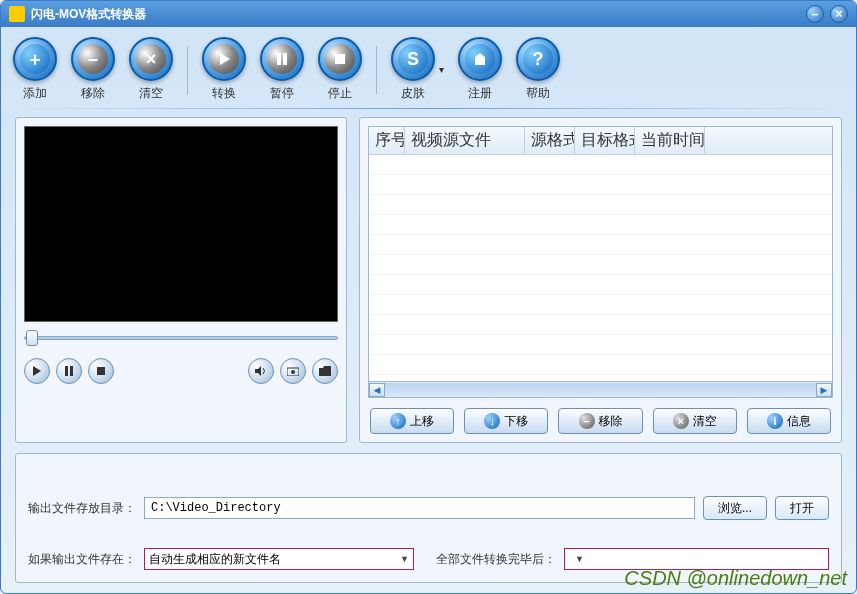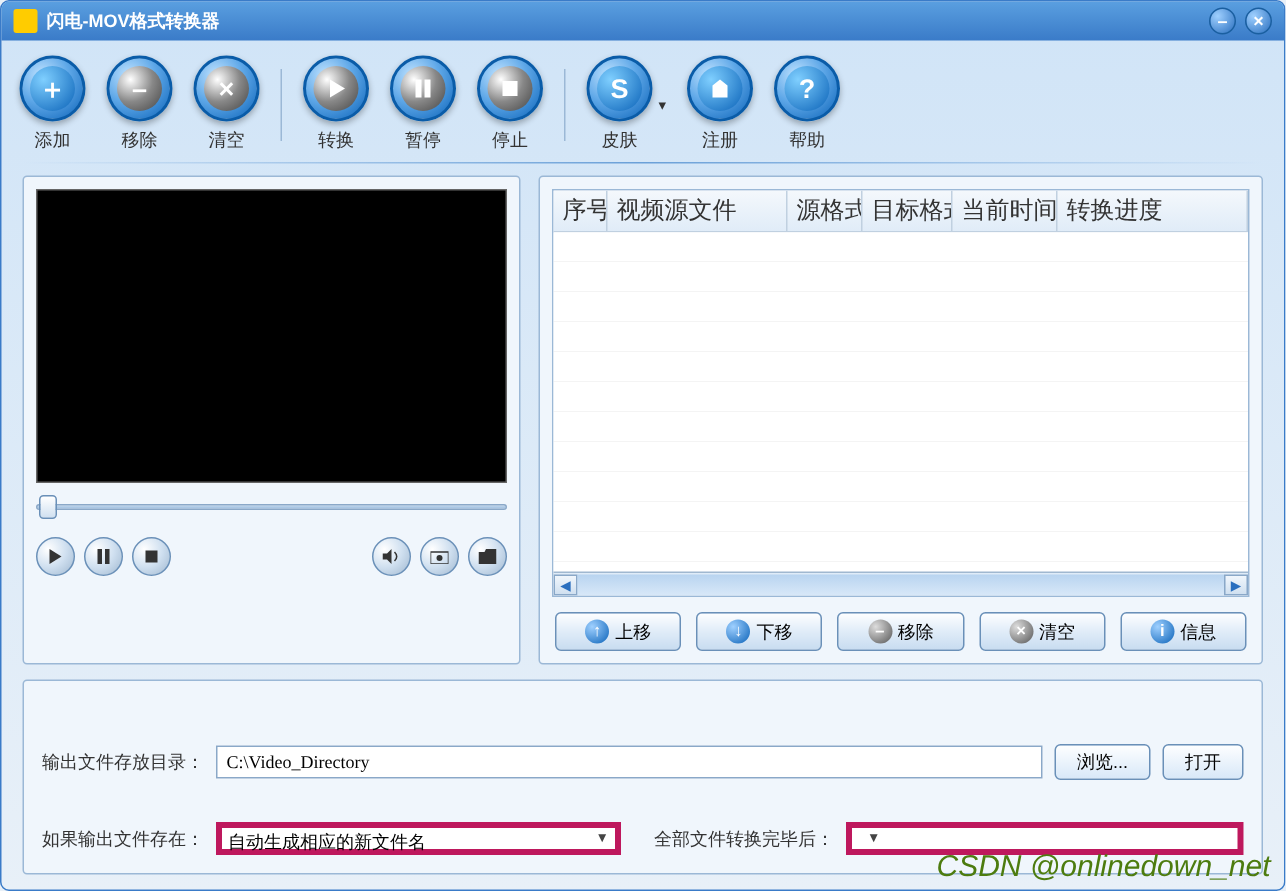--- a/index.html
+++ b/index.html
@@ -35,23 +35,23 @@
 .hscroll { height: 16px; background: linear-gradient(#e0ecf8, #c8dcf0); border-top: 1px solid #a0b8d0; display: flex; align-items: center; }
 .hscroll .arrow { width: 16px; height: 14px; background: linear-gradient(#f0f6fc, #d0e0f0); border: 1px solid #8aa8c8; display: flex; align-items: center; justify-content: center; font-size: 9px; color: #2a6fbf; cursor: pointer; }
 .hscroll .track { flex: 1; background: linear-gradient(#b8d4f0, #d8e8f8); height: 14px; position: relative; }
 .list-actions { display: flex; gap: 10px; margin-top: 10px; padding: 0 2px; }
 .actbtn { flex: 1; height: 26px; background: linear-gradient(#fdfeff, #e0ecf8, #c8dcf0); border: 1px solid #6a90b8; border-radius: 4px; display: flex; align-items: center; justify-content: center; gap: 4px; cursor: pointer; font-size: 12px; }
 .actbtn .i { width: 16px; height: 16px; border-radius: 50%; background: radial-gradient(circle at 30% 30%, #9fd0ff, #0a62b8); color: #fff; display: flex; align-items: center; justify-content: center; font-size: 11px; font-weight: bold; }
 .bottom-panel { margin: 0 14px 10px; border: 1px solid #9bb8d6; background: #f0f6fc; border-radius: 3px; padding: 14px 12px 12px; }
 .row { display: flex; align-items: center; gap: 8px; margin-bottom: 12px; margin-top: 28px; }
 .row:last-child { margin-bottom: 0; }
 .row label { color: #333; }
-.textinput { flex: 1; height: 22px; border: 1px solid #8aa8c8; background: #fff; padding: 2px 6px; font-family: Liberation Serif, serif; font-size: 12px; }
+.textinput { flex: 1; height: 22px; border: 1px solid #8aa8c8; background: #fff; padding: 2px 6px; font-family: Liberation Mono, monospace; font-size: 12px; }
 .btn { height: 24px; padding: 0 14px; background: linear-gradient(#fdfeff, #d8e8f8); border: 1px solid #6a90b8; border-radius: 4px; cursor: pointer; font-size: 12px; }
-.select { height: 22px; border: 4px solid #be185d; background: #fff; padding: 1px 4px; font-size: 12px; display: flex; justify-content: space-between; cursor: pointer; }
+.select { height: 22px; border: 1px solid #be185d; background: #fff; padding: 1px 4px; font-size: 12px; display: flex; align-items: center; justify-content: space-between; cursor: pointer; }
 .select .arrow { font-size: 9px; color: #444; margin-left: 6px; }
 .watermark { position: absolute; right: 10px; bottom: 4px; color: #4d7c0f; font-style: italic; font-size: 20px; font-family: Arial; }
 svg { display: block; }
 </style>
 </head>
 <body>
 
 <div class="window">
   <div class="titlebar">
     <span class="app-icon"></span>
@@ -185,21 +185,20 @@
     </div>
 
     <div class="right-panel">
       <div class="table">
         <div class="thead">
           <div class="th" style="width:36px">序号</div>
           <div class="th" style="width:120px">视频源文件</div>
           <div class="th" style="width:50px">源格式</div>
           <div class="th" style="width:60px">目标格式</div>
           <div class="th" style="width:70px">当前时间</div>
-          <div class="th" style="flex:1">转换进度</div>
         </div>
         <div class="tbody"></div>
         <div class="hscroll">
           <div class="arrow">◀</div>
           <div class="track"></div>
           <div class="arrow">▶</div>
         </div>
       </div>
       <div class="list-actions">
         <div class="actbtn">

